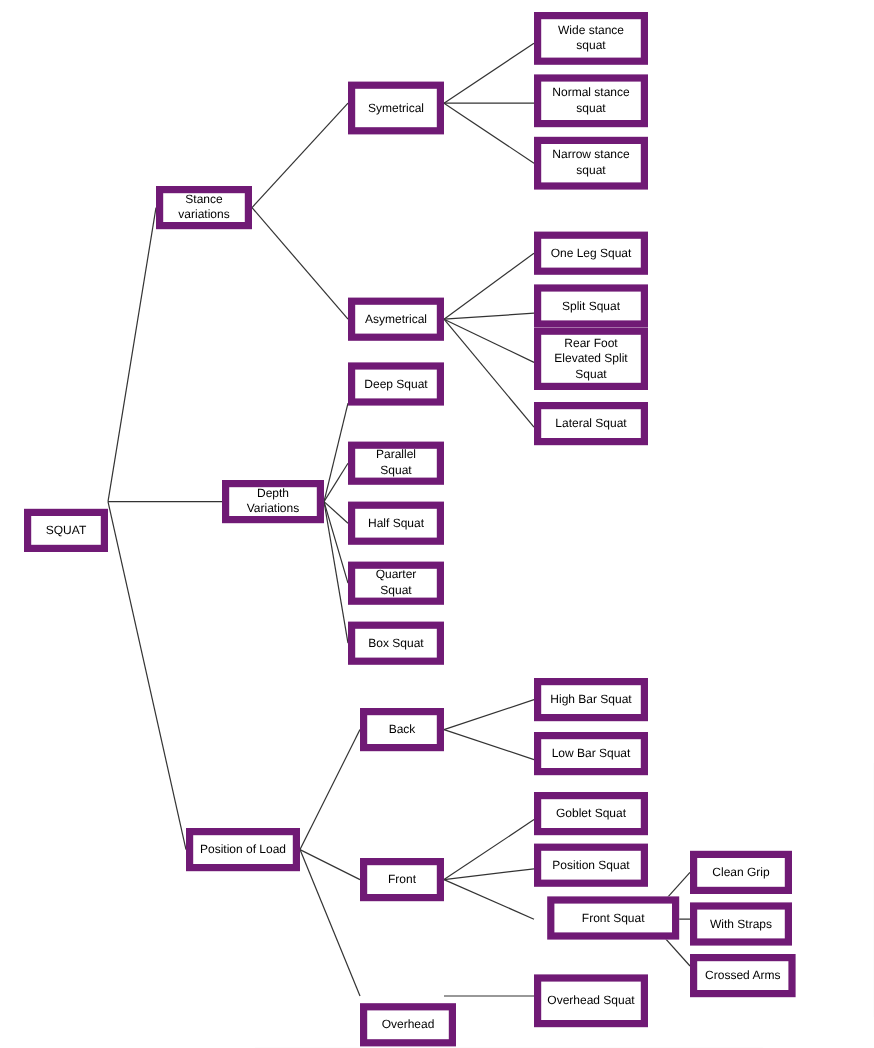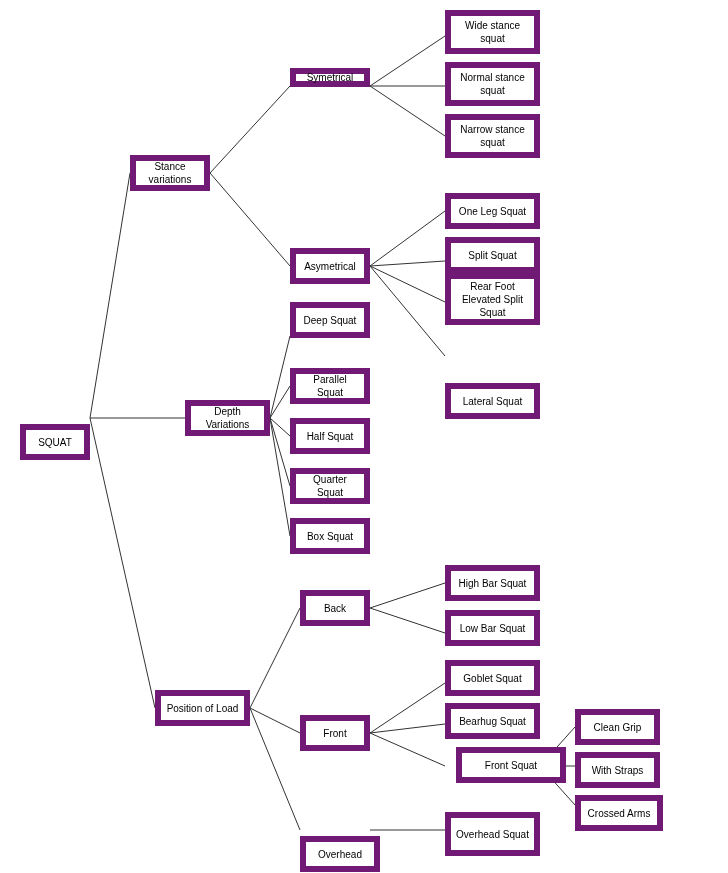--- a/index.html
+++ b/index.html
@@ -106,44 +106,44 @@
 
     <line x1="540" y1="766" x2="575" y2="805"></line>
   </svg>
 
   <div class="node" style="left:20px;top:400px;width:70px;height:36px;margin-top:24px;">SQUAT</div>
   <div class="node" style="left:130px;top:155px;width:80px;height:36px;">Stance
 variations</div>
   <div class="node" style="left:185px;top:400px;width:85px;height:36px;">Depth
 Variations</div>
   <div class="node" style="left:155px;top:690px;width:95px;height:36px;">Position of Load</div>
-  <div class="node" style="left:290px;top:68px;width:80px;height:19px;">Symetrical</div>
+  <div class="node" style="left:290px;top:68px;width:80px;height:44px;">Symetrical</div>
   <div class="node" style="left:290px;top:248px;width:80px;height:36px;">Asymetrical</div>
   <div class="node" style="left:290px;top:302px;width:80px;height:36px;">Deep Squat</div>
   <div class="node" style="left:290px;top:368px;width:80px;height:36px;">Parallel Squat</div>
   <div class="node" style="left:290px;top:418px;width:80px;height:36px;">Half Squat</div>
   <div class="node" style="left:290px;top:468px;width:80px;height:36px;">Quarter Squat</div>
   <div class="node" style="left:290px;top:518px;width:80px;height:36px;">Box Squat</div>
   <div class="node" style="left:300px;top:590px;width:70px;height:36px;">Back</div>
   <div class="node" style="left:300px;top:715px;width:70px;height:36px;">Front</div>
   <div class="node" style="left:300px;top:812px;width:80px;height:36px;margin-top:24px;">Overhead</div>
   <div class="node" style="left:445px;top:10px;width:95px;height:44px;">Wide stance
 squat</div>
   <div class="node" style="left:445px;top:62px;width:95px;height:44px;">Normal stance
 squat</div>
   <div class="node" style="left:445px;top:114px;width:95px;height:44px;text-align:center;">Narrow stance
 squat</div>
   <div class="node" style="left:445px;top:193px;width:95px;height:36px;">One Leg Squat</div>
   <div class="node" style="left:445px;top:237px;width:95px;height:36px;">Split Squat</div>
   <div class="node" style="left:445px;top:273px;width:95px;height:52px;">Rear Foot
 Elevated Split
 Squat</div>
-  <div class="node" style="left:445px;top:335px;width:95px;height:36px;margin-top:48px;">Lateral Squat</div>
+  <div class="node" style="left:445px;top:335px;width:95px;height:36px;">Lateral Squat</div>
   <div class="node" style="left:445px;top:565px;width:95px;height:36px;">High Bar Squat</div>
   <div class="node" style="left:445px;top:610px;width:95px;height:36px;">Low Bar Squat</div>
   <div class="node" style="left:445px;top:660px;width:95px;height:36px;">Goblet Squat</div>
-  <div class="node" style="left:445px;top:703px;width:95px;height:36px;">Bearhug Squat</div>
+  <div class="node" style="left:445px;top:703px;width:95px;height:36px;">Position Squat</div>
   <div class="node" style="left:456px;top:747px;width:110px;height:36px;">Front Squat</div>
   <div class="node" style="left:445px;top:812px;width:95px;height:44px;">Overhead Squat</div>
   <div class="node" style="left:575px;top:709px;width:85px;height:36px;">Clean Grip</div>
   <div class="node" style="left:575px;top:752px;width:85px;height:36px;">With Straps</div>
   <div class="node" style="left:575px;top:795px;width:88px;height:36px;">Crossed Arms</div>
 </div>
 
 </body></html>

